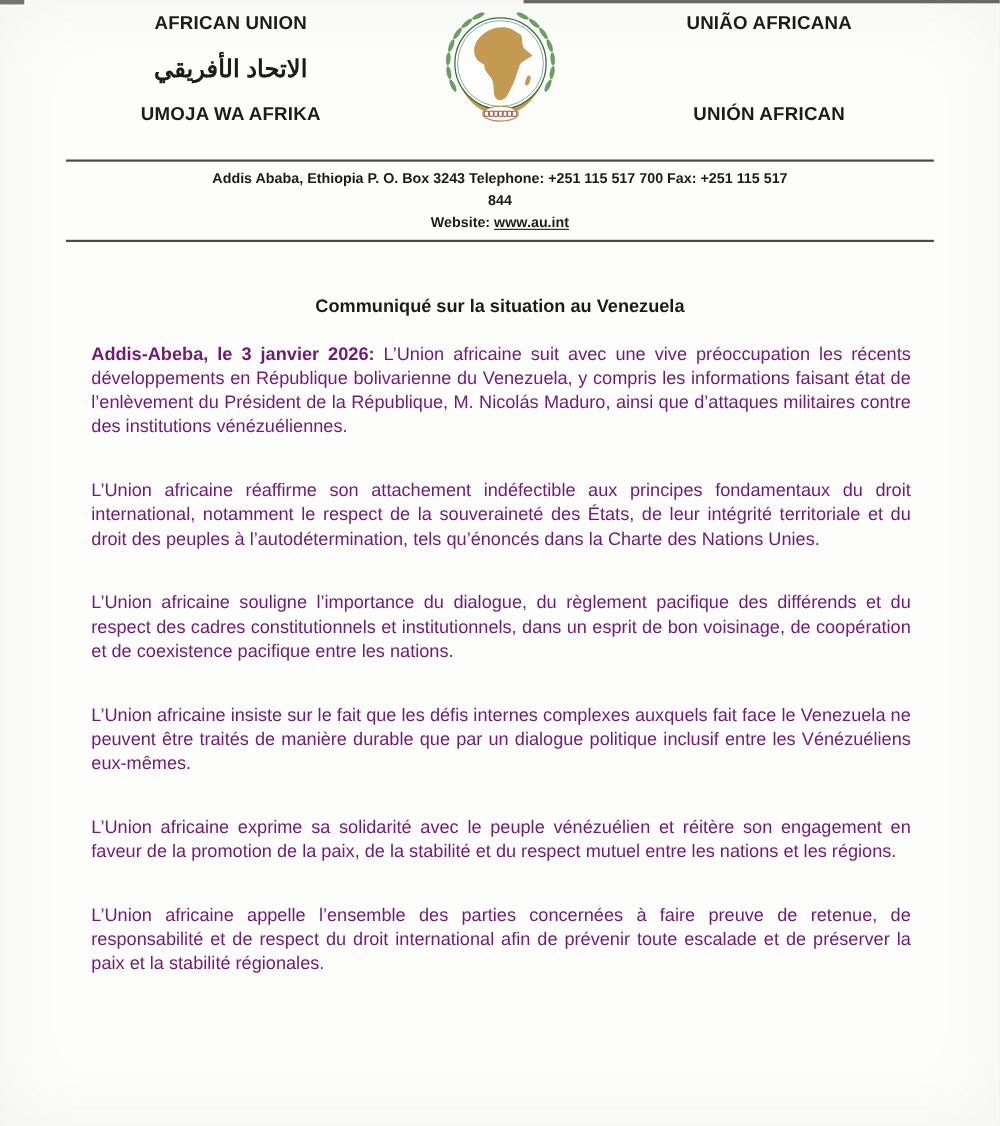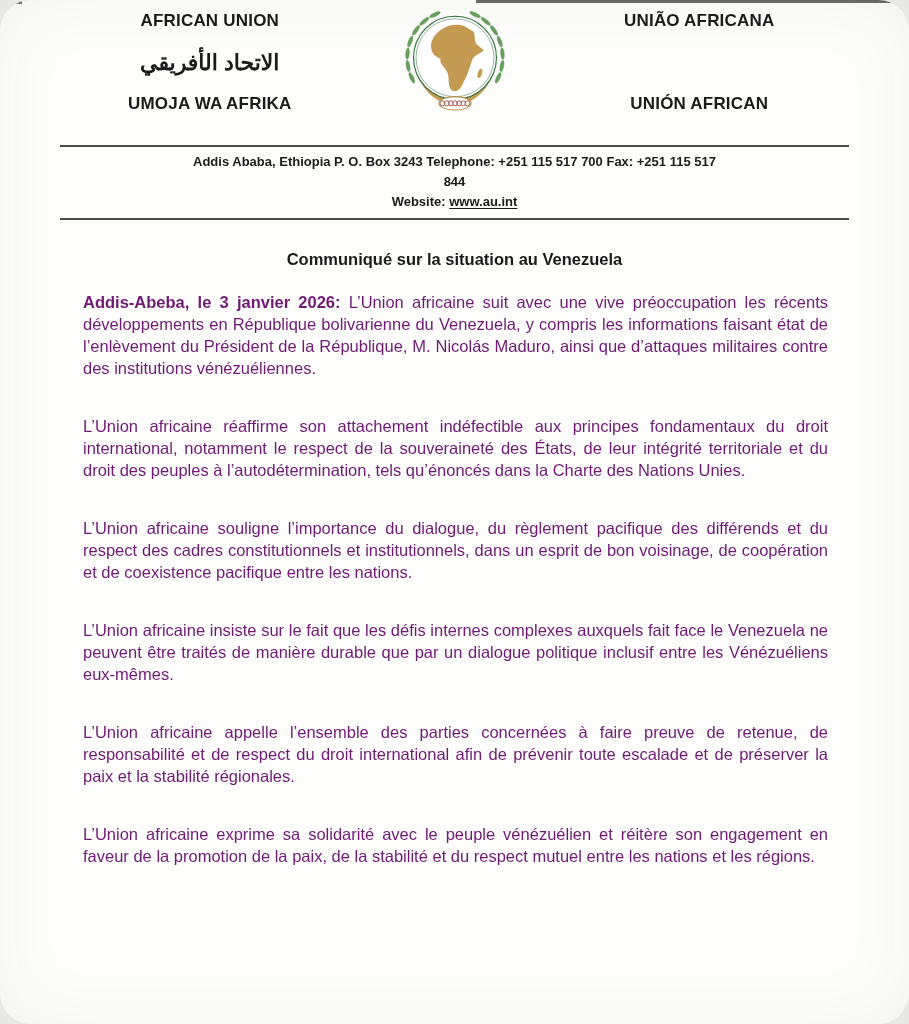--- a/index.html
+++ b/index.html
@@ -8,21 +8,20 @@
 
   .page {
     position: relative;
     width: 909px;
     height: 1024px;
     margin: 0 auto;
     background: #fdfdfc;
     color: #1b1b1b;
     overflow: hidden;
     box-shadow: inset 0 0 70px rgba(60,55,45,0.05);
-    border-radius: 31px;
   }
 
   
   .artifact { position: absolute; background: #1c1c1c; }
   .artifact.a1 { top: 0; left: 0; width: 22px; height: 4px; opacity: .6; }
   .artifact.a2 { top: 0; left: 476px; width: 433px; height: 3px; opacity: .65; }
 
   
   .letterhead {
     display: flex;
@@ -61,21 +60,21 @@
     text-align: center;
     font-weight: bold;
     font-size: 13px;
     line-height: 20px;
   }
   .address .line { display: block; }
   .address .u { text-decoration: underline; text-underline-offset: 2px; }
 
   
   .doc-title {
-    margin-top: 28px;
+    margin-top: 48px;
     text-align: center;
     font-weight: bold;
     font-size: 16.5px;
     line-height: 22px;
   }
   .doc-body {
     margin: 21px 81px 0 83px;
   }
   .doc-body p {
     font-size: 16.5px;
@@ -162,17 +161,17 @@
     <span class="line"><span>Website: </span><span class="u">www.au.int</span></span>
   </div>
 
   <div class="doc-title">Communiqué sur la situation au Venezuela</div>
 
   <div class="doc-body">
     <p><span class="lead">Addis-Abeba, le 3 janvier 2026:</span> <span>L’Union africaine suit avec une vive préoccupation les récents développements en République bolivarienne du Venezuela, y compris les informations faisant état de l’enlèvement du Président de la République, M. Nicolás Maduro, ainsi que d’attaques militaires contre des institutions vénézuéliennes.</span></p>
     <p>L’Union africaine réaffirme son attachement indéfectible aux principes fondamentaux du droit international, notamment le respect de la souveraineté des États, de leur intégrité territoriale et du droit des peuples à l’autodétermination, tels qu’énoncés dans la Charte des Nations Unies.</p>
     <p>L’Union africaine souligne l’importance du dialogue, du règlement pacifique des différends et du respect des cadres constitutionnels et institutionnels, dans un esprit de bon voisinage, de coopération et de coexistence pacifique entre les nations.</p>
     <p>L’Union africaine insiste sur le fait que les défis internes complexes auxquels fait face le Venezuela ne peuvent être traités de manière durable que par un dialogue politique inclusif entre les Vénézuéliens eux-mêmes.</p>
+    <p>L’Union africaine exprime sa solidarité avec le peuple vénézuélien et réitère son engagement en faveur de la promotion de la paix, de la stabilité et du respect mutuel entre les nations et les régions.</p>
     <p>L’Union africaine appelle l’ensemble des parties concernées à faire preuve de retenue, de responsabilité et de respect du droit international afin de prévenir toute escalade et de préserver la paix et la stabilité régionales.</p>
-    <p>L’Union africaine exprime sa solidarité avec le peuple vénézuélien et réitère son engagement en faveur de la promotion de la paix, de la stabilité et du respect mutuel entre les nations et les régions.</p>
   </div>
 
 </div>
 
 </body></html>

